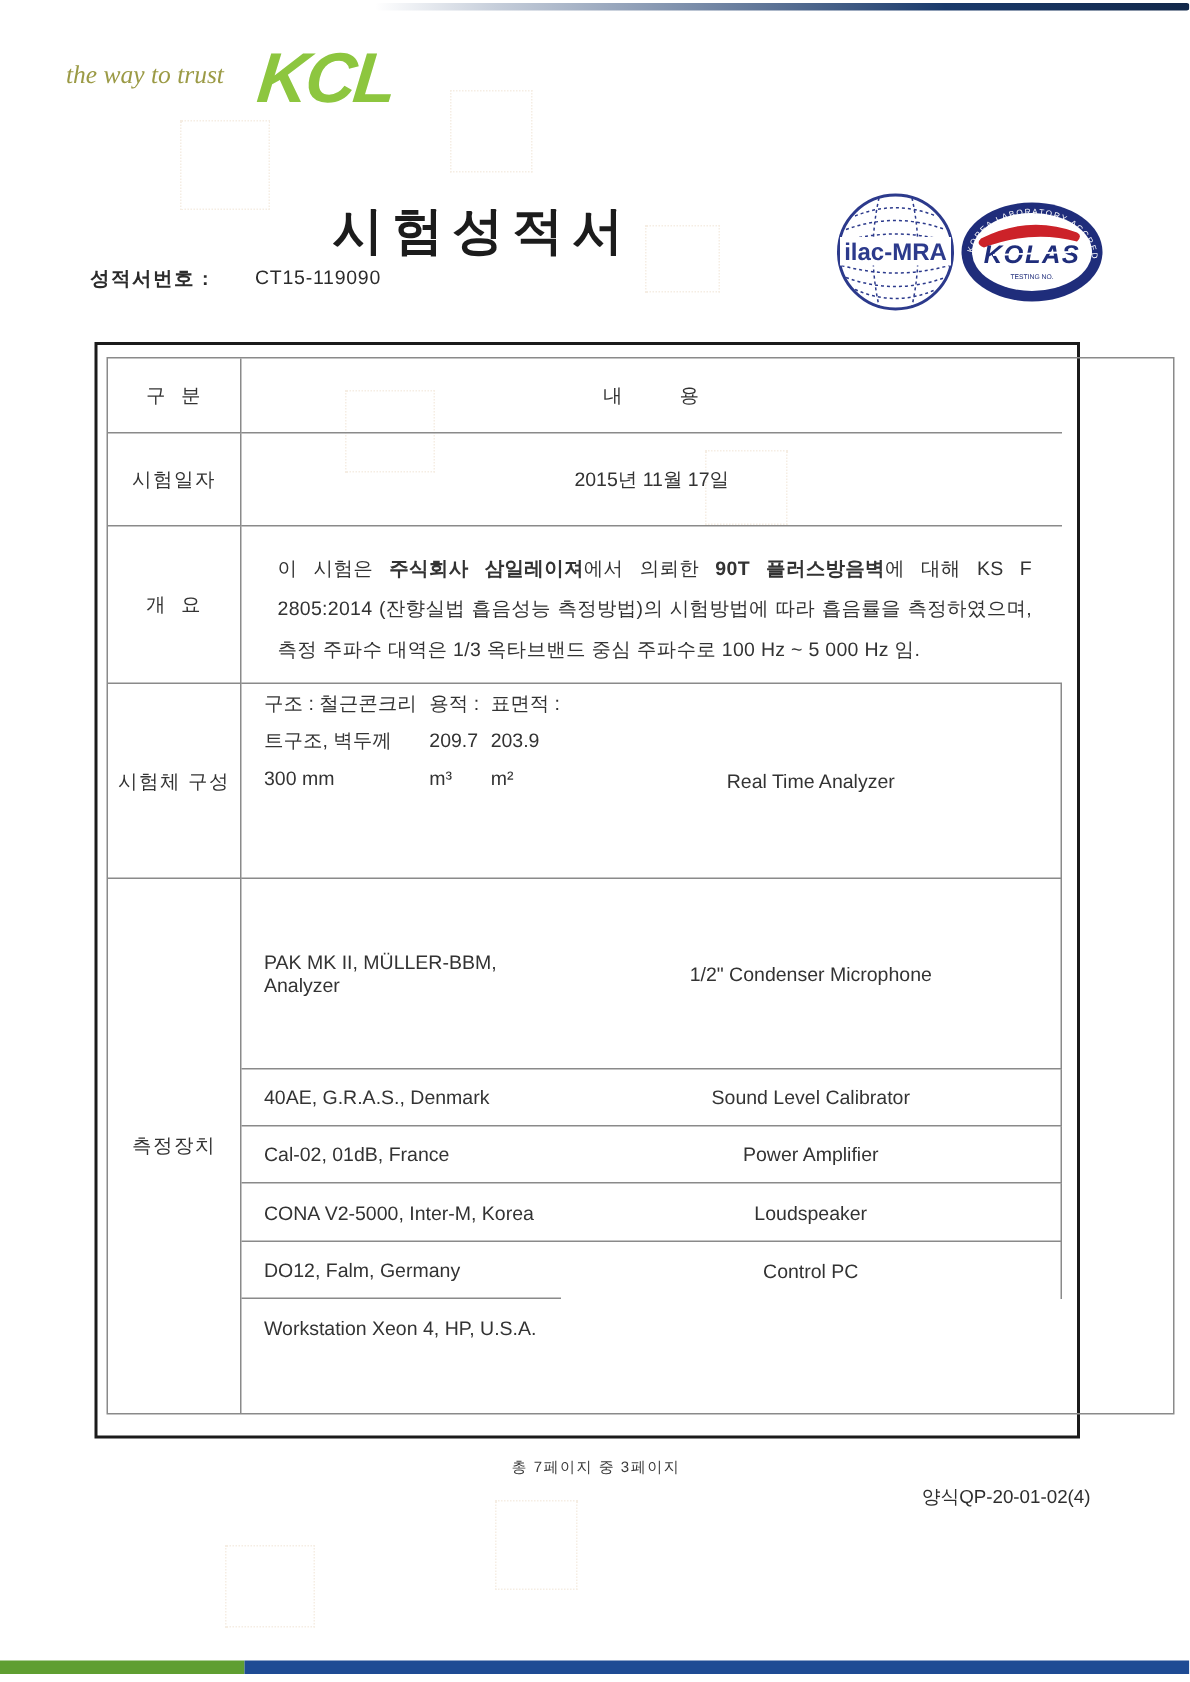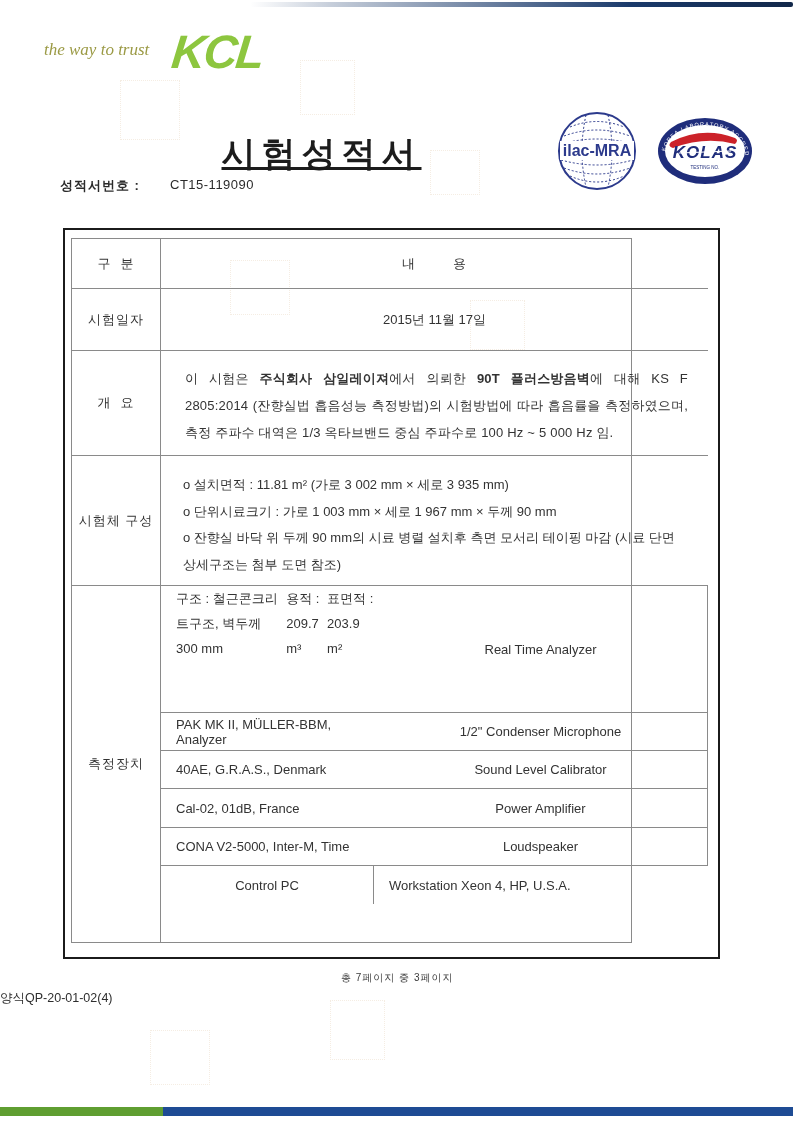--- a/index.html
+++ b/index.html
@@ -28,36 +28,36 @@
   }
   .brandname {
     position:absolute; left:128px; top:-4px;
     font-size:47px; font-weight:800; font-style:italic; color:#8dc63f;
     letter-spacing:-2px; transform:skewX(-6deg);
   }
 
   
   .title {
     position:absolute; left:0; top:131px; width:643px; text-align:center;
-    font-size:34px; font-weight:bold; letter-spacing:6px; color:#1c1c1c;text-decoration:underline;
+    font-size:34px; font-weight:bold; letter-spacing:6px; color:#1c1c1c;
   }
   .report-no { position:absolute; left:60px; top:177px; font-size:13px; }
   .report-no .lab { font-weight:bold; letter-spacing:1px;text-align:right; }
   .report-no .val { position:absolute; left:110px; top:0; white-space:nowrap; letter-spacing:.5px; }
 
   
-  .seals { position:absolute; left:556px; top:110px; display:flex; align-items:center; gap:19px; }
+  .seals { position:absolute; left:556px; top:127px; display:flex; align-items:center; gap:2px; }
 
   
   .outer-box {
     position:absolute; left:63px; top:228px; width:657px; height:731px;
     border:2px solid #1b1b1b;
   }
   .tbl {
-    position:absolute; left:71px; top:238px; width:561px;
+    position:absolute; left:71px; top:238px; width:712px;
     display:grid;
     grid-template-columns:89px 213px 334px;
     grid-template-rows:50px 62px 105px 130px 127px 38px 38px 39px 38px 38px 38px;
     border:1px solid #8a8a8a;
     font-size:13px; color:#333;
   }
   .cell { border-right:1px solid #8a8a8a; border-bottom:1px solid #8a8a8a; }
   .cell.noR { border-right:none; }
   .cell.noB { border-bottom:none; }
   .lab { display:flex; align-items:center; justify-content:center; white-space:pre; letter-spacing:1px; }
@@ -68,21 +68,21 @@
     padding:14px 20px 10px 24px; line-height:27px; text-align:justify;
     word-break:keep-all; letter-spacing:.2px;
   }
   .para b { font-weight:bold; }
   .list { padding:16px 18px 8px 22px; line-height:26.5px; word-break:keep-all; }
   .details { display:flex; justify-content:center; padding-left:15px; line-height:25px; }
   .spec { display:flex; align-items:center; padding-left:15px; }
 
   
   .footer-page { position:absolute; left:341px; top:971px; font-size:10px; color:#3a3a3a; letter-spacing:1px; }
-  .footer-form { position:absolute; left:0; top:990px; width:727px; text-align:left; font-size:12.5px; color:#2e2e2e; }
+  .footer-form { position:absolute; left:0; top:990px; width:727px; text-align:right; font-size:12.5px; color:#2e2e2e; }
 
   
   .bottom-bar { position:absolute; left:0; top:1107px; width:793px; height:9px; display:flex; }
   .bottom-bar .seg-green { width:163px; height:100%; }
   .bottom-bar .seg-blue { flex:1; height:100%; }
 </style>
 </head>
 <body>
 
 <div class="page">
@@ -145,47 +145,43 @@
     <div class="cell lab">구  분</div>
     <div class="cell span2 lab noR">내        용</div>
 
     <div class="cell lab">시험일자</div>
     <div class="cell span2 ctr noR">2015년 11월 17일</div>
 
     <div class="cell lab">개  요</div>
     <div class="cell span2 para noR"><span>이  시험은 </span><b>주식회사 삼일레이져</b><span>에서 의뢰한 </span><b>90T 플러스방음벽</b><span>에 대해 KS F 2805:2014 (잔향실법 흡음성능 측정방법)의 시험방법에 따라 흡음률을 측정하였으며, 측정 주파수 대역은 1/3 옥타브밴드 중심 주파수로 100 Hz ~ 5 000 Hz 임.</span></div>
 
     <div class="cell lab">시험체 구성</div>
-    <div class="cell span2 list noR">
-      <div>o 설치면적 : 11.81 m² (가로 3 002 mm × 세로 3 935 mm)</div>
-      <div>o 단위시료크기 : 가로 1 003 mm × 세로 1 967 mm × 두께 90 mm</div>
-      <div>o 잔향실 바닥 위 두께 90 mm의 시료 병렬 설치후 측면 모서리 테이핑 마감 (시료 단면 상세구조는 첨부 도면 참조)</div>
-    </div>
 
     <div class="cell lab apparatus-label noB">측정장치</div>
 
     <div class="cell details noR">
       <div>구조 : 철근콘크리트구조, 벽두께 300 mm</div>
       <div>용적 : 209.7 m³</div>
       <div>표면적 : 203.9 m²</div>
     </div>
 
     <div class="cell ctr">Real Time Analyzer</div>
     <div class="cell spec noR">PAK MK II, MÜLLER-BBM, Analyzer</div>
 
     <div class="cell ctr">1/2" Condenser Microphone</div>
     <div class="cell spec noR">40AE, G.R.A.S., Denmark</div>
 
     <div class="cell ctr">Sound Level Calibrator</div>
     <div class="cell spec noR">Cal-02, 01dB, France</div>
 
     <div class="cell ctr">Power Amplifier</div>
-    <div class="cell spec noR">CONA V2-5000, Inter-M, Time</div>
+    <div class="cell spec noR">CONA V2-5000, Inter-M, Korea</div>
 
     <div class="cell ctr">Loudspeaker</div>
+    <div class="cell spec noR">DO12, Falm, Germany</div>
 
     <div class="cell ctr noB">Control PC</div>
     <div class="cell spec noR noB">Workstation Xeon 4, HP, U.S.A.</div>
   </div>
 
   <div class="footer-page">총 7페이지 중 3페이지</div>
   <div class="footer-form">양식QP-20-01-02(4)</div>
 
   <div class="bottom-bar">
     <div class="seg-green" style="background: rgb(95, 158, 49);"></div>

